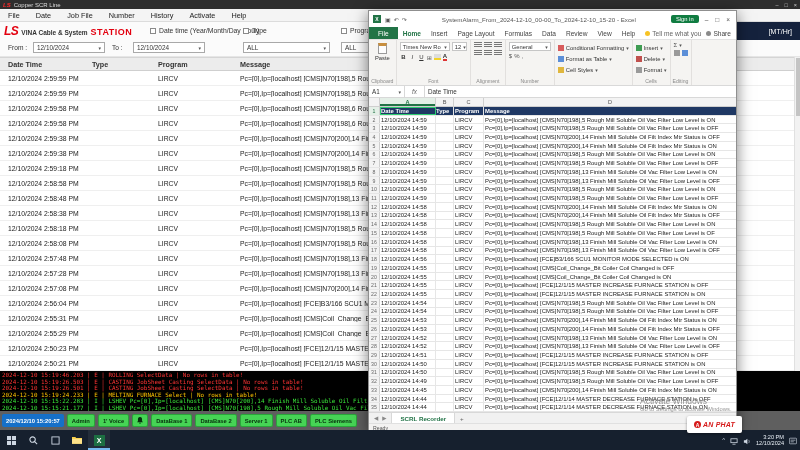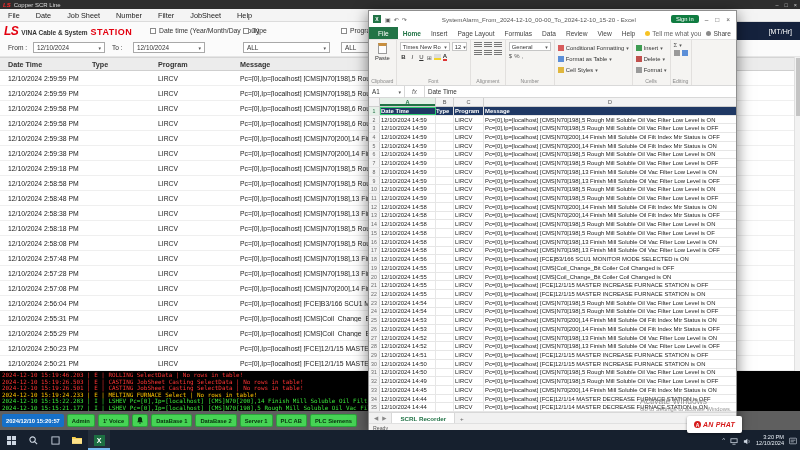--- a/index.html
+++ b/index.html
@@ -138,24 +138,24 @@
       <span class="win-controls">
         <span>–</span>
         <span>□</span>
         <span>×</span>
       </span>
     </div>
 
     <div class="app-menubar">
         <span class="menu-item">File</span>
         <span class="menu-item">Date</span>
-        <span class="menu-item">Job Sheet</span>
+        <span class="menu-item">Job File</span>
         <span class="menu-item">Number</span>
-        <span class="menu-item">Filter</span>
-        <span class="menu-item">JobSheet</span>
+        <span class="menu-item">History</span>
+        <span class="menu-item">Activate</span>
         <span class="menu-item">Help</span>
       </div>
 
     <div class="app-toolbar1">
       <div class="brand">
         <span class="brand-ls">LS</span>
         <span class="brand-name">VINA Cable &amp; System</span>
         <span class="brand-process">STATION</span>
       </div>
       <div class="cbgroup f-date">

